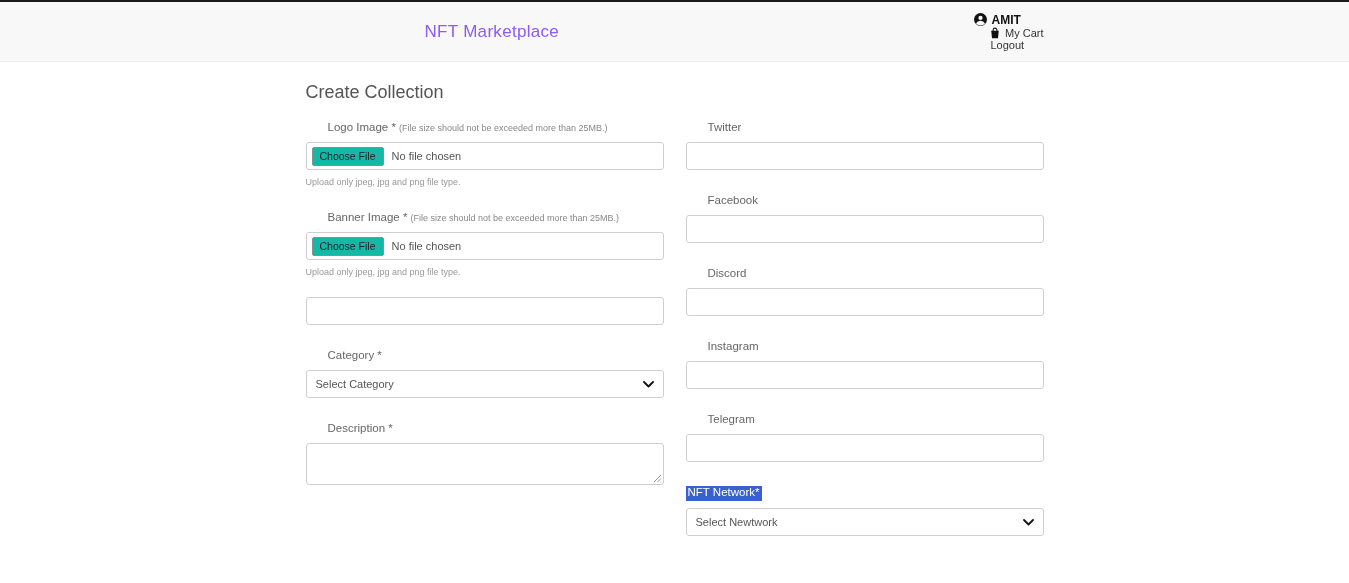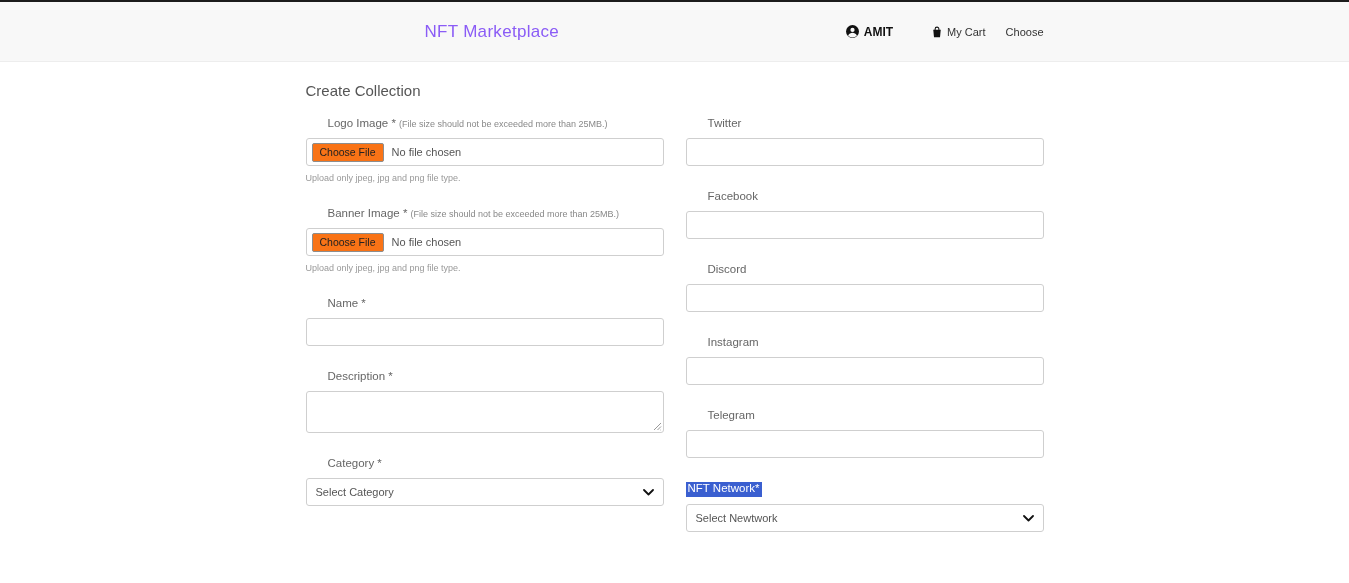--- a/index.html
+++ b/index.html
@@ -30,20 +30,21 @@
     color: #8b5cf6;
     letter-spacing: 0.3px;
   }
   .header-right {
     position: absolute;
     right: 0;
     top: 50%;
     transform: translateY(-50%);
     display: flex;
     align-items: center;
+    flex-direction: column;
   }
   .user-menu {
     display: flex;
     align-items: center;
     gap: 5px;
     font-weight: bold;
     font-size: 12px;
     color: #111;
     cursor: pointer;
   }
@@ -64,21 +65,21 @@
   }
   .hicon { display: inline-flex; align-items: center; }
 
   
   .main {
     width: 738px;
     margin: 0 auto;
     padding-top: 20px;
   }
   .page-heading {
-    font-size: 15px;
+    font-size: 18px;
     font-weight: normal;
     color: #555;
     margin-bottom: 14px;
   }
   .columns { display: flex; gap: 22px; }
   .col { width: 358px; }
 
   
   .field { margin-bottom: 20px; }
   .label-row { margin-bottom: 7px; }
@@ -120,21 +121,21 @@
     align-items: center;
     padding: 0 5px;
     background: #fff;
     cursor: pointer;
   }
   .choose-btn {
     height: 19px;
     padding: 0 7px;
     font-size: 10.5px;
     color: #222;
-    background: #f97316;
+    background: #14b8a6;
     border: 1px solid #8d8d8d;
     border-radius: 2px;
     cursor: pointer;
     font-family: "Liberation Sans", sans-serif;
   }
   .file-status {
     font-size: 11px;
     color: #555;
     margin-left: 8px;
   }
@@ -209,21 +210,21 @@
       </div>
       <div class="cart-link">
         <span class="hicon">
           <svg width="12" height="12" viewBox="0 0 16 16">
             <path d="M3 5 h10 l-1 10 h-8 Z" fill="#111"></path>
             <path d="M5.5 6.5 V4 a2.5 2.5 0 0 1 5 0 V6.5" fill="none" stroke="#111" stroke-width="1.4"></path>
           </svg>
         </span>
         <span>My Cart</span>
       </div>
-      <div class="logout-link">Choose</div>
+      <div class="logout-link">Logout</div>
     </div>
   </div>
 </header>
 
 <main class="main">
   <h2 class="page-heading">Create Collection</h2>
 
   <div class="columns">
 
     <div class="col">
@@ -244,57 +245,54 @@
           <span class="label">Banner Image *</span><span class="hint">(File size should not be exceeded more than 25MB.)</span>
         </div>
         <div class="file-input">
           <button class="choose-btn">Choose File</button>
           <span class="file-status">No file chosen</span>
         </div>
         <div class="helper">Upload only jpeg, jpg and png file type.</div>
       </div>
 
       <div class="field">
-        <div class="label-row">
-          <span class="label">Name *</span>
-        </div>
-        <input class="text-input" type="text" value="" style="">
-      </div>
-
+        <input class="text-input" type="text" value="" style="">
+      </div>
+
+
+      <div class="field">
+        <div class="label-row">
+          <span class="label">Category *</span>
+        </div>
+        <div class="select-box">
+          <span class="select-value">Select Category</span>
+          <span class="chevron">
+            <svg width="11" height="7" viewBox="0 0 11 7">
+              <polyline points="1,1 5.5,5.5 10,1" fill="none" stroke="#111" stroke-width="1.8" stroke-linecap="round" stroke-linejoin="round"></polyline>
+            </svg>
+          </span>
+        </div>
+      </div>
 
       <div class="field">
         <div class="label-row">
           <span class="label">Description *</span>
         </div>
         <div class="textarea-wrap">
           <textarea class="description-area" style=""></textarea>
           <span class="resize-corner">
             <svg width="9" height="9" viewBox="0 0 9 9">
               <line x1="8" y1="1" x2="1" y2="8" stroke="#999" stroke-width="1"></line>
               <line x1="8" y1="4.5" x2="4.5" y2="8" stroke="#999" stroke-width="1"></line>
               <line x1="8" y1="8" x2="7.5" y2="8" stroke="#999" stroke-width="1"></line>
             </svg>
           </span>
         </div>
       </div>
 
-      <div class="field">
-        <div class="label-row">
-          <span class="label">Category *</span>
-        </div>
-        <div class="select-box">
-          <span class="select-value">Select Category</span>
-          <span class="chevron">
-            <svg width="11" height="7" viewBox="0 0 11 7">
-              <polyline points="1,1 5.5,5.5 10,1" fill="none" stroke="#111" stroke-width="1.8" stroke-linecap="round" stroke-linejoin="round"></polyline>
-            </svg>
-          </span>
-        </div>
-      </div>
-
     </div>
 
     <div class="col">
 
       <div class="field">
         <div class="label-row">
           <span class="label">Twitter</span>
         </div>
         <input class="text-input" type="text" value="" style="">
       </div>

